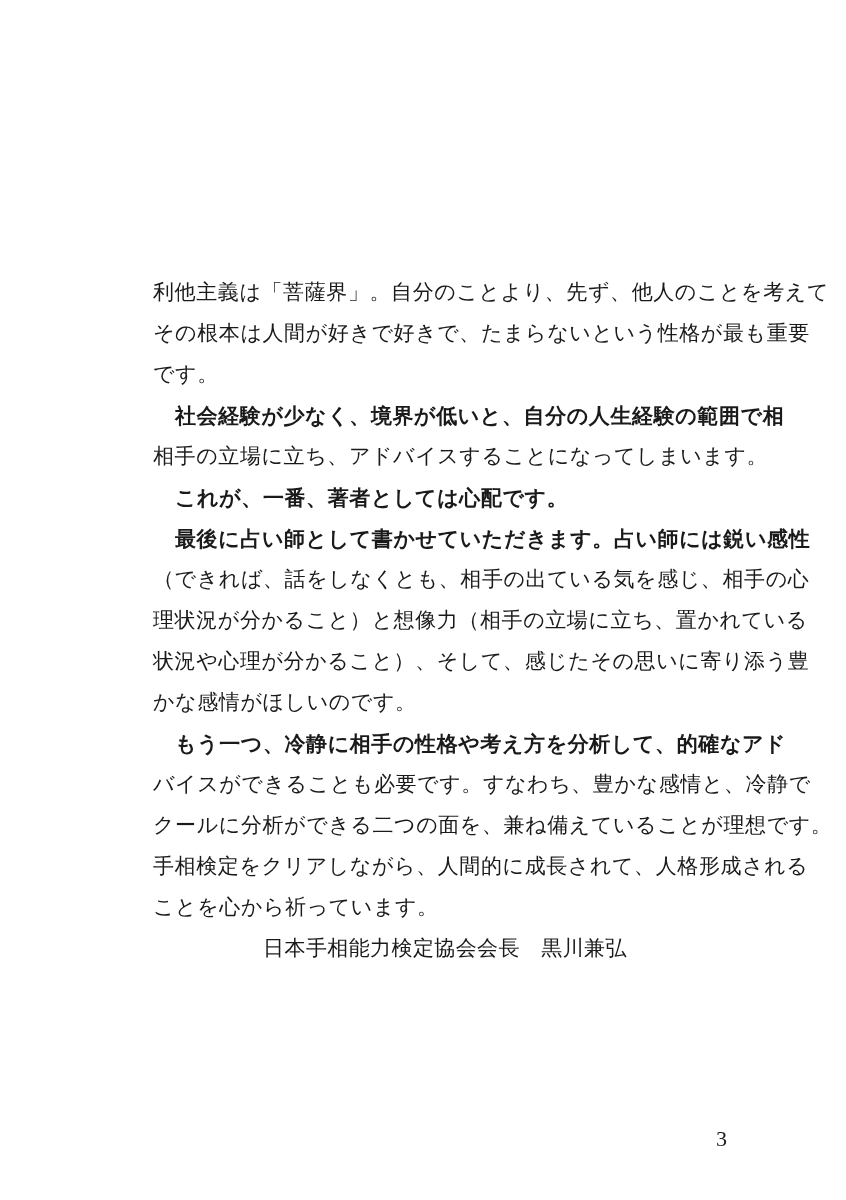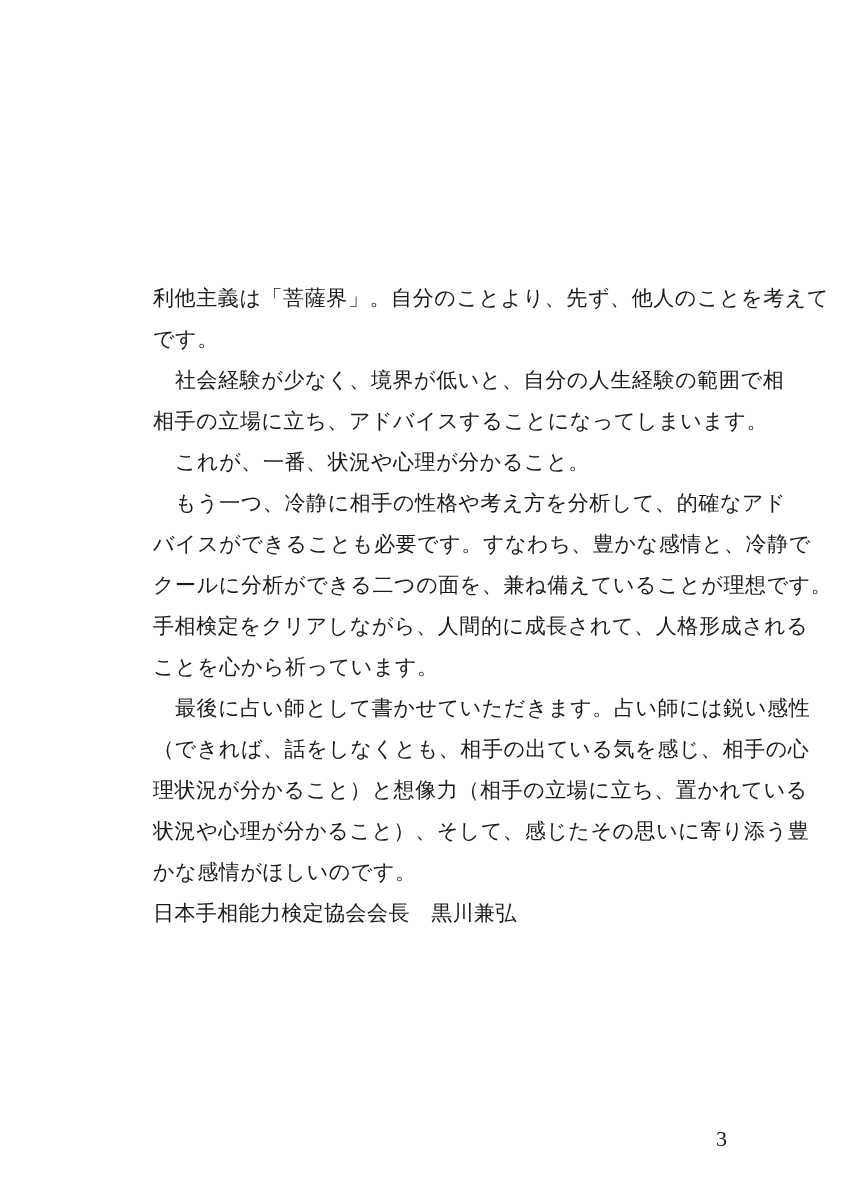--- a/index.html
+++ b/index.html
@@ -11,81 +11,83 @@
       width: 846px;
       height: 1200px;
       position: relative;
       overflow: hidden;
       font-family: "DejaVu Serif", "Liberation Serif", serif;
       color: #1a1a1a;
     }
     .page {
       position: absolute;
       left: 153px;
-      top: 278px;
+      top: 272px;
       width: 584px;
     }
     .line {
       height: 41px;
       line-height: 41px;
       font-size: 21px;
       white-space: nowrap;
       letter-spacing: 0.6px;
     }
     .line.indent {
       padding-left: 22px;
+      font-weight: bold;
     }
     .signature {
       height: 41px;
       line-height: 41px;
       font-size: 21px;
-      text-align: left;
+      text-align: center;
       white-space: nowrap;
       letter-spacing: 0.4px;
     }
     .page-number {
       position: absolute;
       left: 716px;
       top: 1126px;
       font-family: "Liberation Serif", "DejaVu Serif", serif;
       font-size: 22px;
       color: #1a1a1a;
     }
   </style>
 </head>
 <body>
 
 <div class="page">
 
   <div>
     <div class="line">利他主義は「菩薩界」。自分のことより、先ず、他人のことを考えて</div>
+    <div class="line">その根本は人間が好きで好きで、たまらないという性格が最も重要</div>
     <div class="line">です。</div>
   </div>
 
   <div>
     <div class="line indent">社会経験が少なく、境界が低いと、自分の人生経験の範囲で相</div>
     <div class="line">相手の立場に立ち、アドバイスすることになってしまいます。</div>
   </div>
 
   <div>
-    <div class="line indent">これが、一番、状況や心理が分かること。</div>
+    <div class="line indent">これが、一番、著者としては心配です。</div>
+  </div>
+
+  <div>
+    <div class="line indent">最後に占い師として書かせていただきます。占い師には鋭い感性</div>
+    <div class="line">（できれば、話をしなくとも、相手の出ている気を感じ、相手の心</div>
+    <div class="line">理状況が分かること）と想像力（相手の立場に立ち、置かれている</div>
+    <div class="line">状況や心理が分かること）、そして、感じたその思いに寄り添う豊</div>
+    <div class="line">かな感情がほしいのです。</div>
   </div>
 
   <div>
     <div class="line indent">もう一つ、冷静に相手の性格や考え方を分析して、的確なアド</div>
     <div class="line">バイスができることも必要です。すなわち、豊かな感情と、冷静で</div>
     <div class="line">クールに分析ができる二つの面を、兼ね備えていることが理想です。</div>
     <div class="line">手相検定をクリアしながら、人間的に成長されて、人格形成される</div>
     <div class="line">ことを心から祈っています。</div>
   </div>
 
-  <div>
-    <div class="line indent">最後に占い師として書かせていただきます。占い師には鋭い感性</div>
-    <div class="line">（できれば、話をしなくとも、相手の出ている気を感じ、相手の心</div>
-    <div class="line">理状況が分かること）と想像力（相手の立場に立ち、置かれている</div>
-    <div class="line">状況や心理が分かること）、そして、感じたその思いに寄り添う豊</div>
-    <div class="line">かな感情がほしいのです。</div>
-  </div>
-
   <div class="signature">日本手相能力検定協会会長　黒川兼弘</div>
 </div>
 
 <div class="page-number">3</div>
 
 </body></html>

